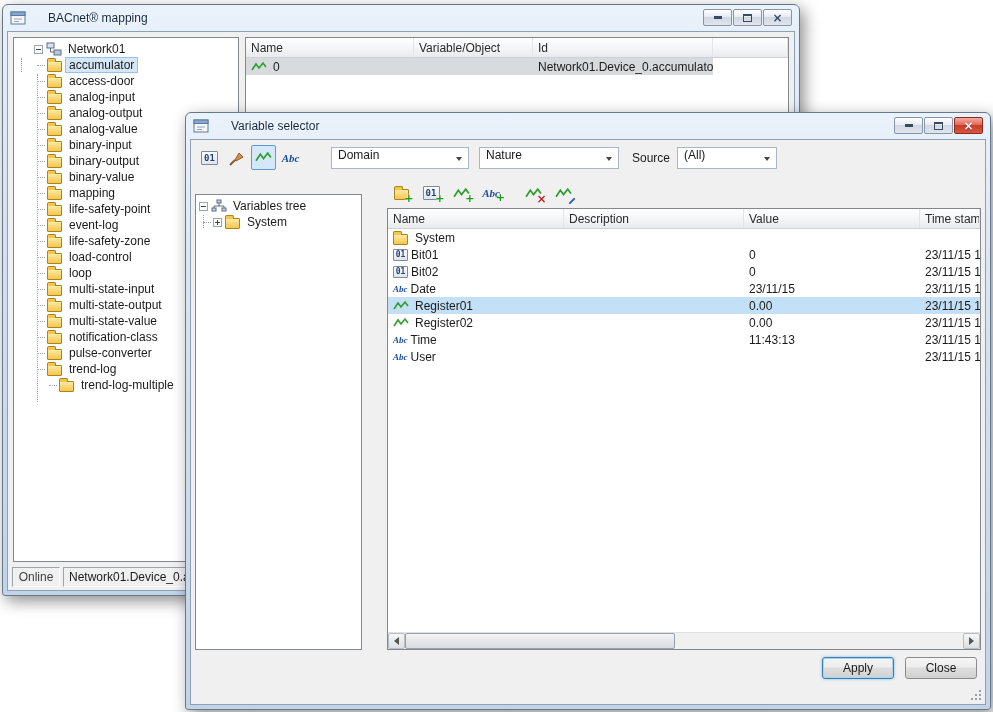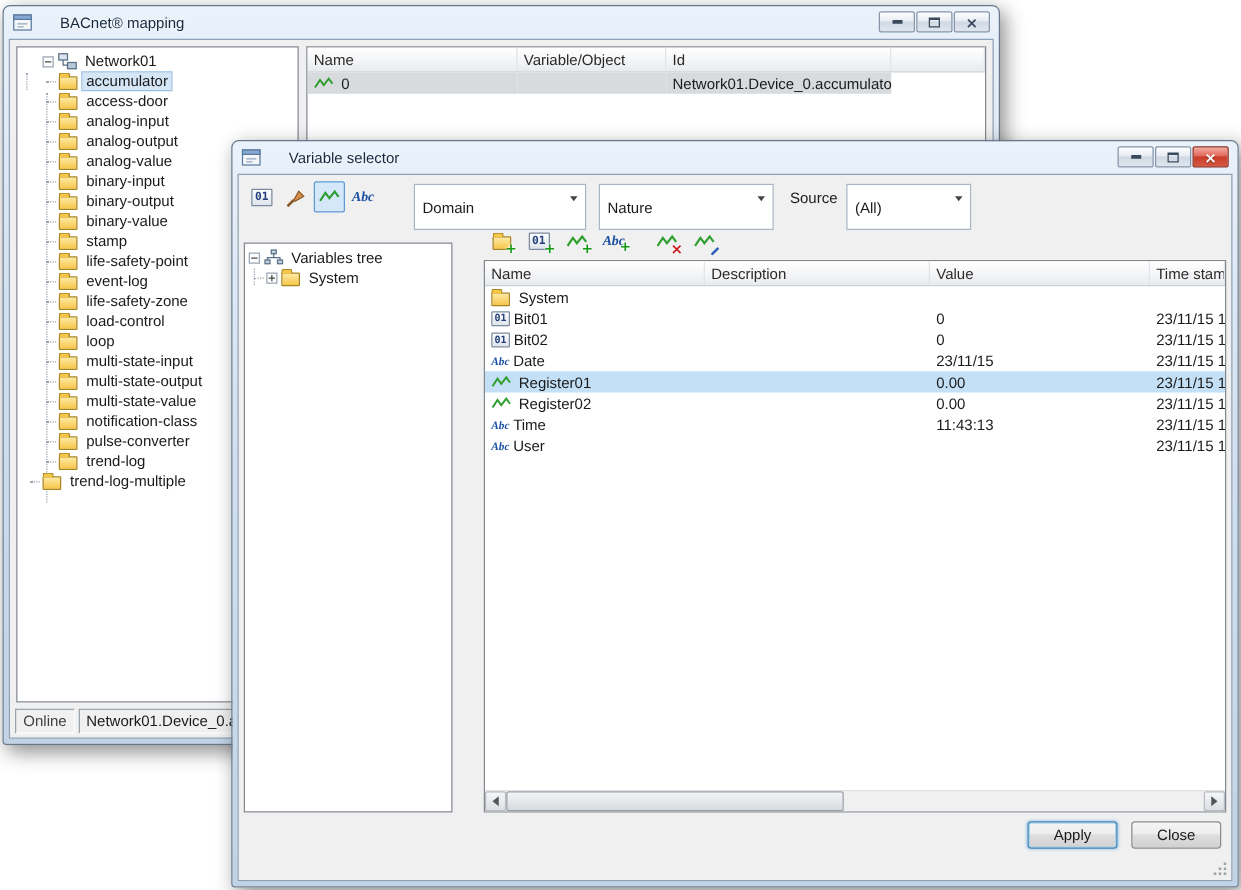--- a/index.html
+++ b/index.html
@@ -74,22 +74,22 @@
   white-space:nowrap;overflow:hidden}
 .online{color:#404040;font-weight:normal}
 
 
 .win2{left:185px;top:112px;width:806px;height:598px;z-index:2}
 .filterbar{position:absolute;left:4px;right:4px;top:2px;height:32px}
 .fbtn{position:absolute;top:3px;width:25px;height:25px;border:1px solid transparent;border-radius:2px;
   display:flex;align-items:center;justify-content:center;cursor:pointer}
 .fbtn.active{background:#d5e8fa;border-color:#5e9bd3}
 .flabel{position:absolute;top:9px;font-size:12px;color:#1a1a1a}
-.combo{position:absolute;top:5px;height:37px;background:#fff;border:1px solid #aab6c5;border-radius:0;display:flex;
-  align-items:center;padding:0 20px 0 6px;cursor:pointer;white-space:nowrap}
+.combo{position:absolute;top:5px;height:22px;background:#fff;border:1px solid #aab6c5;border-radius:0;display:flex;
+  align-items:flex-start;padding:0 20px 0 6px;cursor:pointer;white-space:nowrap}
 .carr{position:absolute;right:6px;top:9px;width:0;height:0;border:3.5px solid transparent;border-top:4px solid #444;border-bottom:none}
 .vs-tree{left:4px;top:54px;width:167px;bottom:54px;padding-top:3px}
 .vs-right{position:absolute;left:196px;right:4px;top:38px;bottom:54px}
 .vs-toolbar{position:absolute;left:0;right:0;top:0;height:30px;display:flex;align-items:center;gap:3px;padding-left:2px}
 .tbtn{width:27px;height:25px;display:flex;align-items:center;justify-content:center;border:1px solid transparent;
   border-radius:2px;cursor:pointer}
 .tbtn.gap{margin-left:12px}
 .tablebox{position:absolute;left:0;right:0;top:30px;bottom:0;background:#fff;border:1px solid #828790;display:flex;flex-direction:column}
 .tfill{flex:1;background:#fff}
 .hscroll{flex:none;height:17px;background:#f0f0f0;display:flex;align-items:stretch;border-top:1px solid #dfe2e5}
@@ -185,21 +185,21 @@
           <span class="tlabel">binary-output</span>
         </div>
       <div class="tnode" style="padding-left:23px">
           <span class="dash"></span>
           <span class="icF"></span>
           <span class="tlabel">binary-value</span>
         </div>
       <div class="tnode" style="padding-left:23px">
           <span class="dash"></span>
           <span class="icF"></span>
-          <span class="tlabel">stamp</span>
+          <span class="tlabel">mapping</span>
         </div>
       <div class="tnode" style="padding-left:23px">
           <span class="dash"></span>
           <span class="icF"></span>
           <span class="tlabel">life-safety-point</span>
         </div>
       <div class="tnode" style="padding-left:23px">
           <span class="dash"></span>
           <span class="icF"></span>
           <span class="tlabel">event-log</span>
@@ -242,21 +242,21 @@
       <div class="tnode" style="padding-left:23px">
           <span class="dash"></span>
           <span class="icF"></span>
           <span class="tlabel">pulse-converter</span>
         </div>
       <div class="tnode" style="padding-left:23px">
           <span class="dash"></span>
           <span class="icF"></span>
           <span class="tlabel">trend-log</span>
         </div>
-      <div class="tnode" style="padding-left:10px">
+      <div class="tnode" style="padding-left:35px">
           <span class="dash"></span>
           <span class="icF"></span>
           <span class="tlabel">trend-log-multiple</span>
         </div>
     </div>
 
     <div class="panel bm-table">
       <div class="thead">
         <div class="th" style="width:168px">Name</div>
         <div class="th" style="width:119px">Variable/Object</div>

